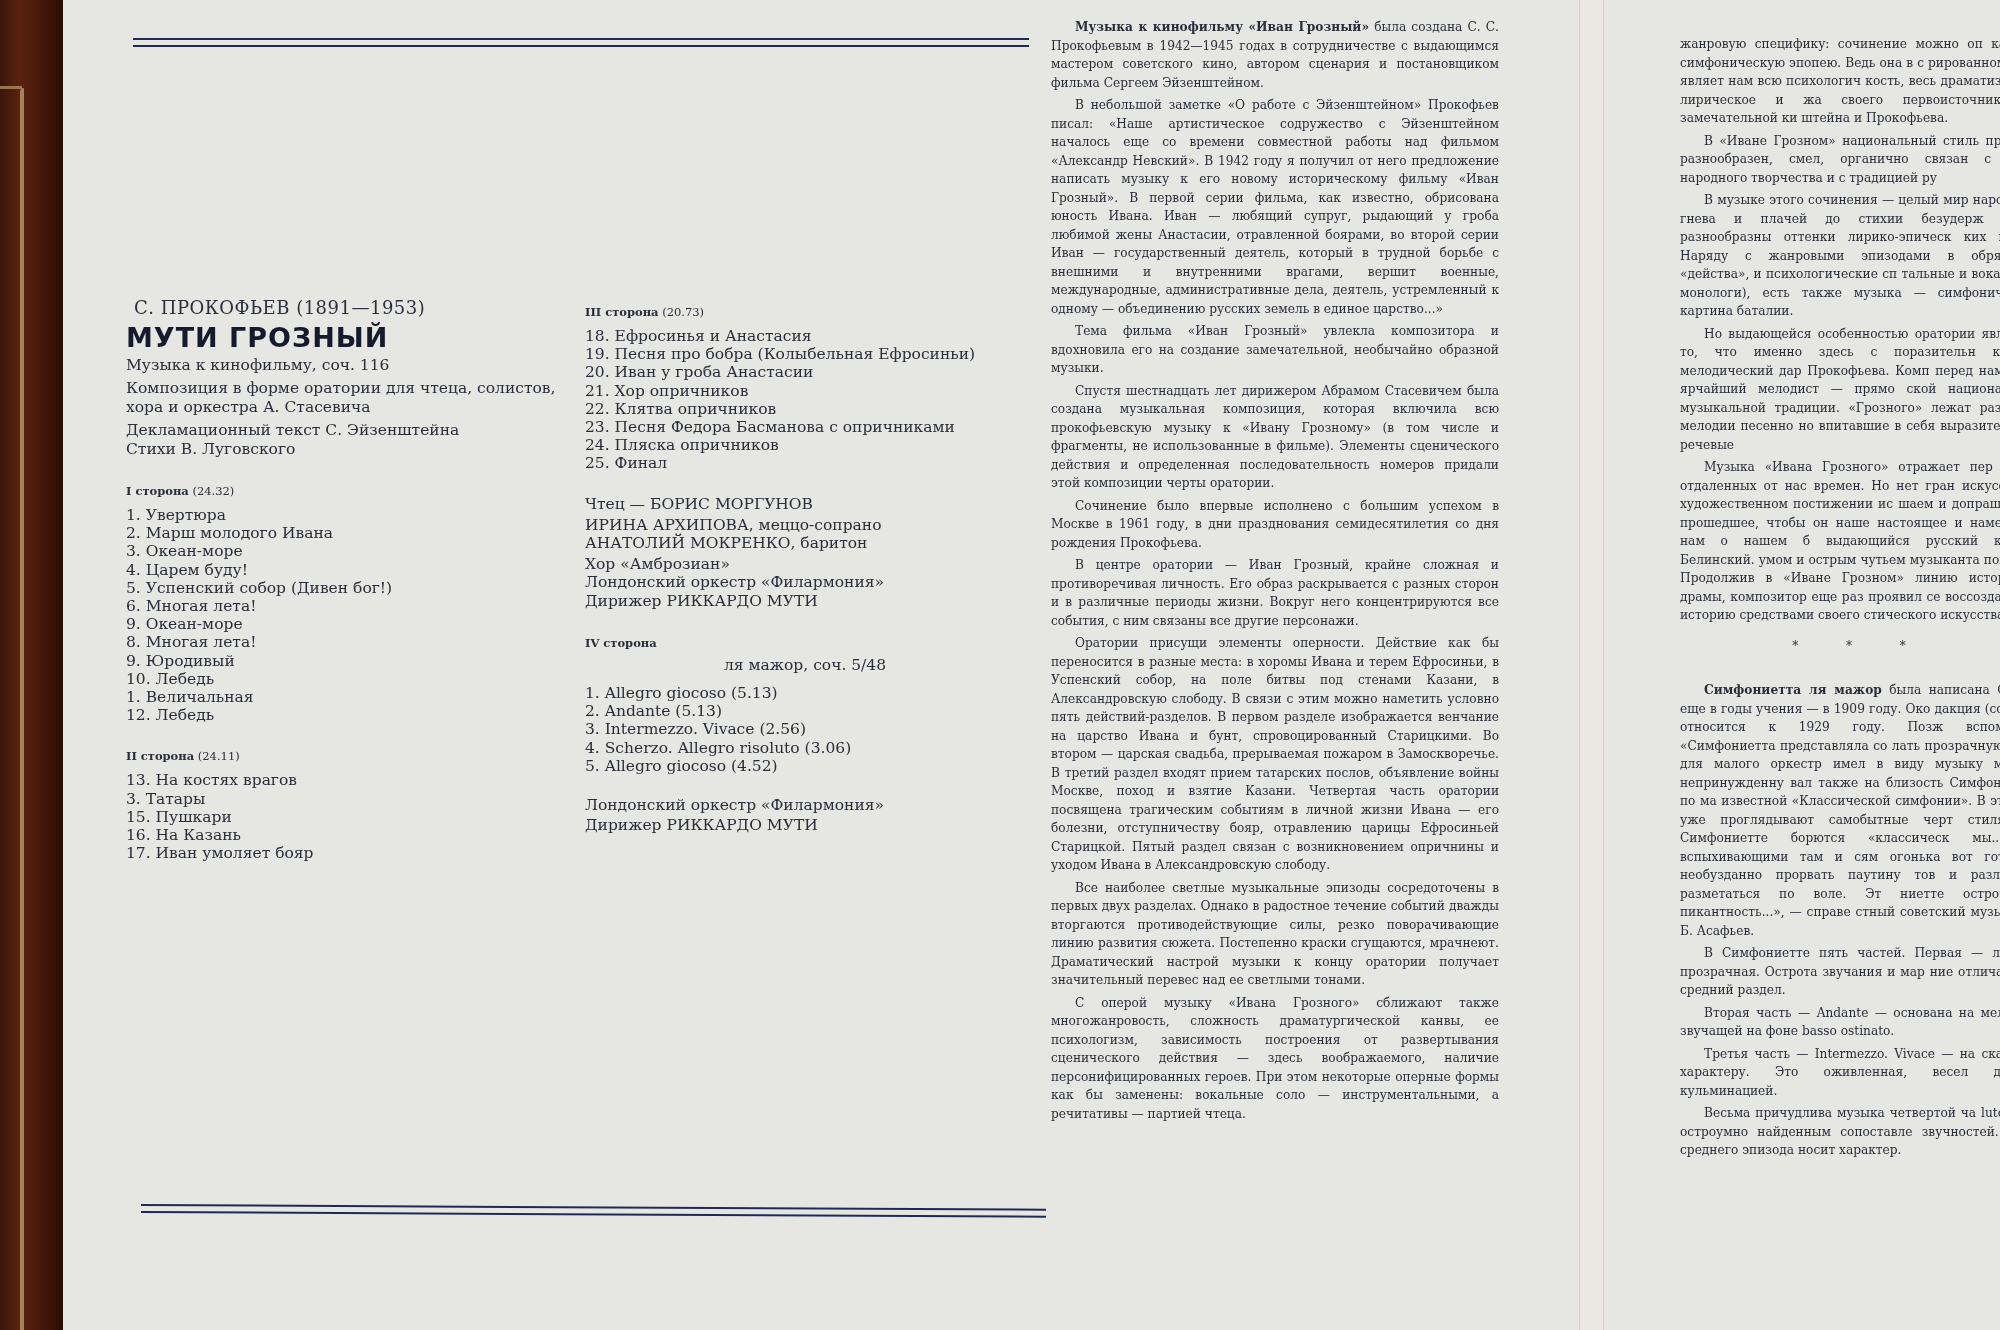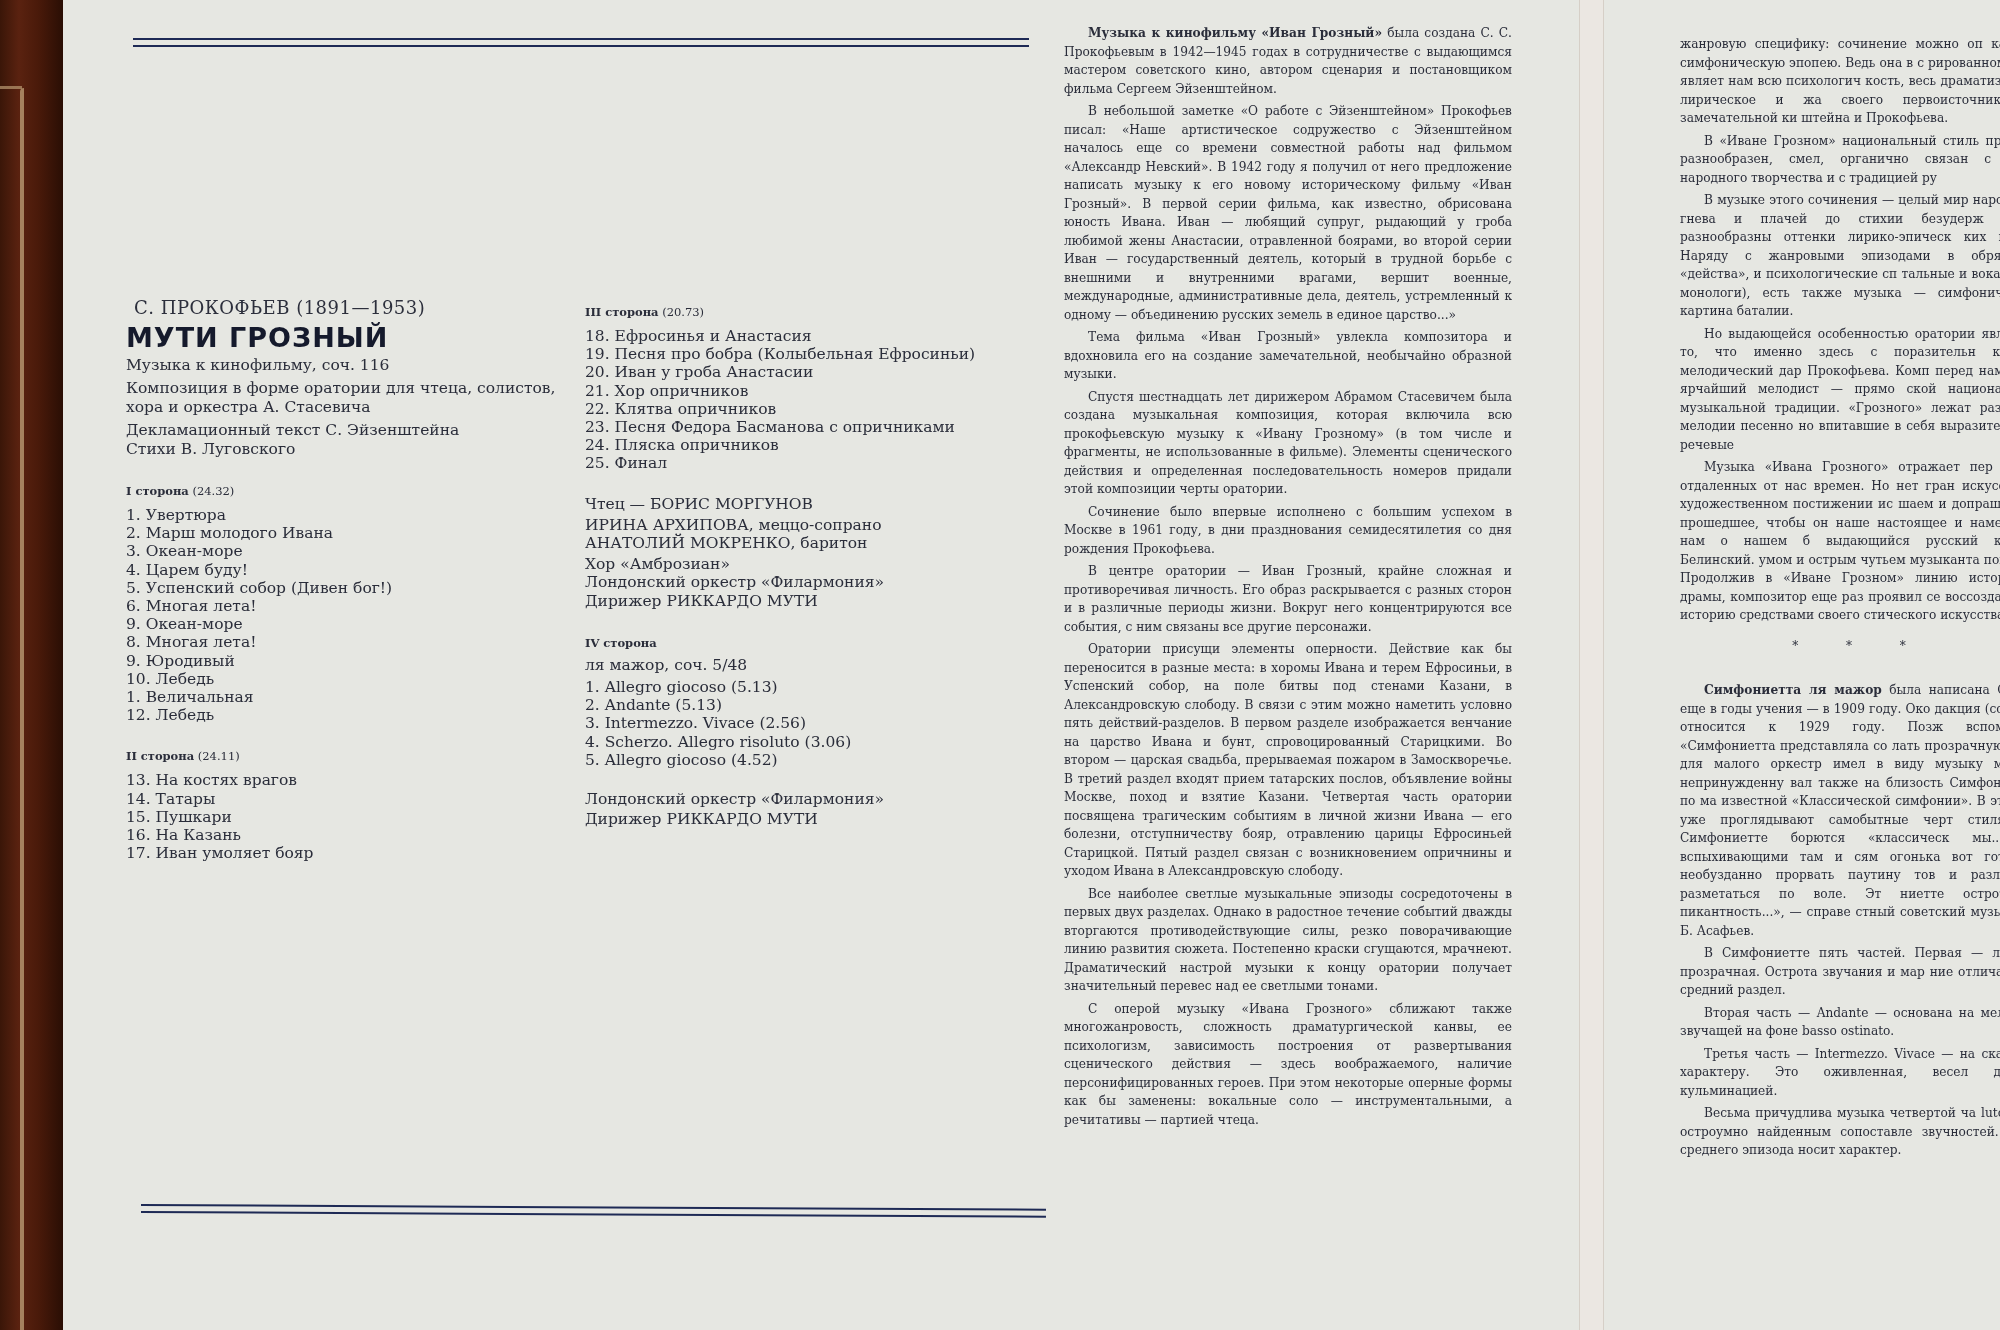--- a/index.html
+++ b/index.html
@@ -27,21 +27,21 @@
   .col2 .sidehdr{margin-top:0;margin-bottom:8px;}
   .credits{font-size:15.5px;line-height:18.2px;margin-top:22px;}
   .credits .gap{margin-top:3px;}
   .title2{font-family:"DejaVu Sans","Liberation Sans",sans-serif;font-size:27px;font-weight:bold;letter-spacing:.5px;color:#151a2c;margin-top:2px;}
   .credits2{font-size:15.5px;line-height:20px;margin-top:20px;}
 
   .text{position:absolute;font-size:12.2px;line-height:18.5px;text-align:justify;color:#2a2d3a;}
   .text p{margin:0 0 4px 0;text-indent:24px;}
   .text p.noind{text-indent:0;}
   .text b{font-weight:bold;}
-  .col3{left:1051px;top:24px;width:448px;margin-left:13px;}
+  .col3{left:1051px;top:18px;width:448px;}
   .col4{left:1680px;top:35px;width:360px;}
   .stars{text-align:center;letter-spacing:22px;margin:12px 0 26px 0;font-size:12px;}
 </style>
 </head>
 <body>
 
 <div class="wood">
     <div class="groove"></div>
     <div class="groove2"></div>
   </div>
@@ -75,21 +75,21 @@
     <div>9. Океан-море</div>
     <div>8. Многая лета!</div>
     <div>9. Юродивый</div>
     <div>10. Лебедь</div>
     <div>1. Величальная</div>
     <div>12. Лебедь</div>
   </div>
   <div class="sidehdr"><b>II сторона</b> <span>(24.11)</span></div>
   <div class="tracks">
     <div>13. На костях врагов</div>
-    <div>14. Татары</div>
+    <div>3. Татары</div>
     <div>15. Пушкари</div>
     <div>16. На Казань</div>
     <div>17. Иван умоляет бояр</div>
   </div>
 </div>
 
 <div class="col2">
   <div class="sidehdr"><b>III сторона</b> <span>(20.73)</span></div>
   <div class="tracks">
     <div>18. Ефросинья и Анастасия</div>
@@ -103,21 +103,21 @@
   </div>
   <div class="credits">
     <div>Чтец — БОРИС МОРГУНОВ</div>
     <div class="gap">ИРИНА АРХИПОВА, меццо-сопрано</div>
     <div>АНАТОЛИЙ МОКРЕНКО, баритон</div>
     <div class="gap">Хор «Амброзиан»</div>
     <div>Лондонский оркестр «Филармония»</div>
     <div>Дирижер РИККАРДО МУТИ</div>
   </div>
   <div class="sidehdr" style="margin-top:26px;margin-bottom:6px;"><b>IV сторона</b></div>
-  <div class="tracks" style="margin-bottom:4px;">ля мажор, соч. 5/48</div>
+  <div class="tracks" style="margin-bottom:10px;text-align:center;">ля мажор, соч. 5/48</div>
   <div class="tracks">
     <div>1. Allegro giocoso (5.13)</div>
     <div>2. Andante (5.13)</div>
     <div>3. Intermezzo. Vivace (2.56)</div>
     <div>4. Scherzo. Allegro risoluto (3.06)</div>
     <div>5. Allegro giocoso (4.52)</div>
   </div>
   <div class="credits2">
     <div>Лондонский оркестр «Филармония»</div>
     <div>Дирижер РИККАРДО МУТИ</div>

